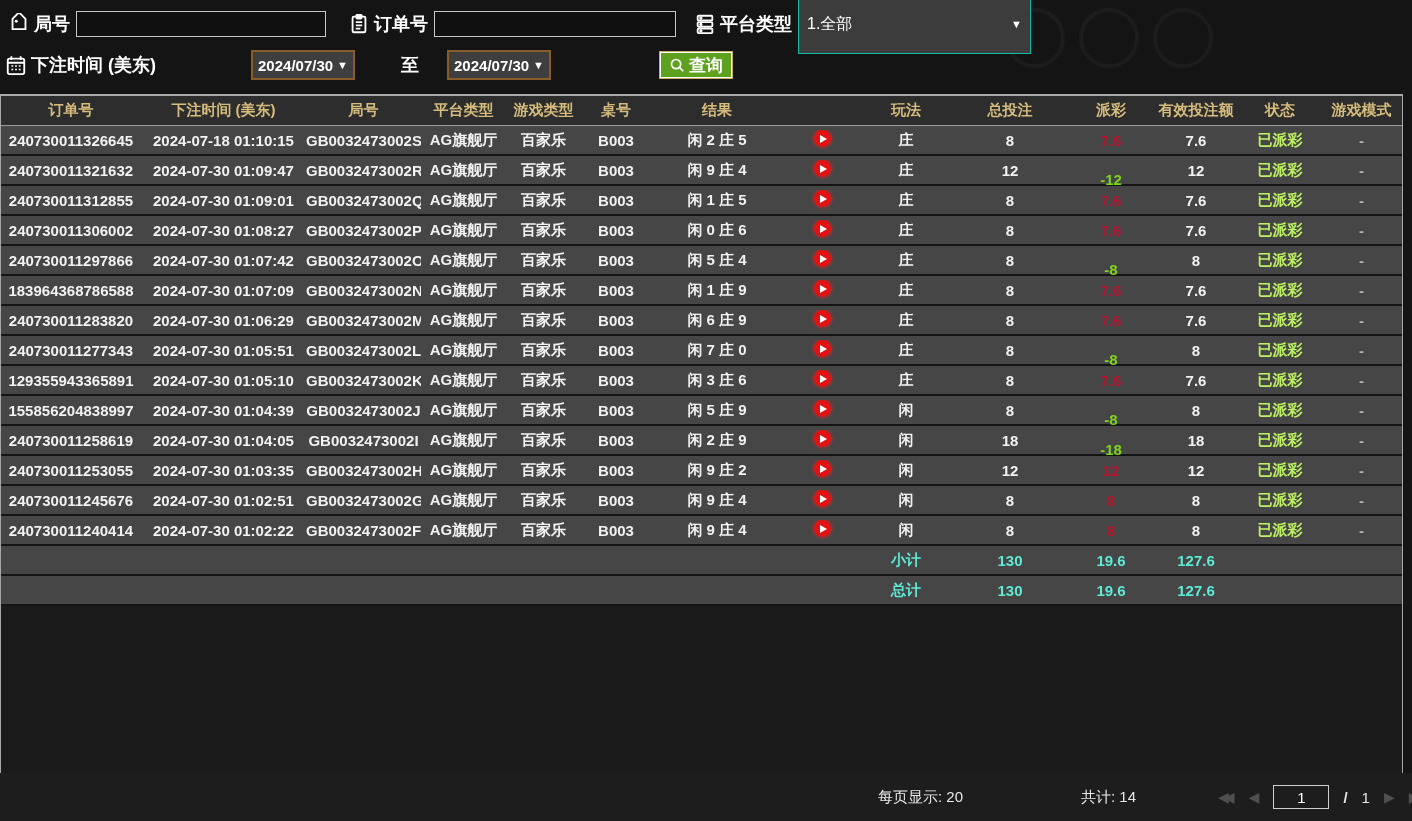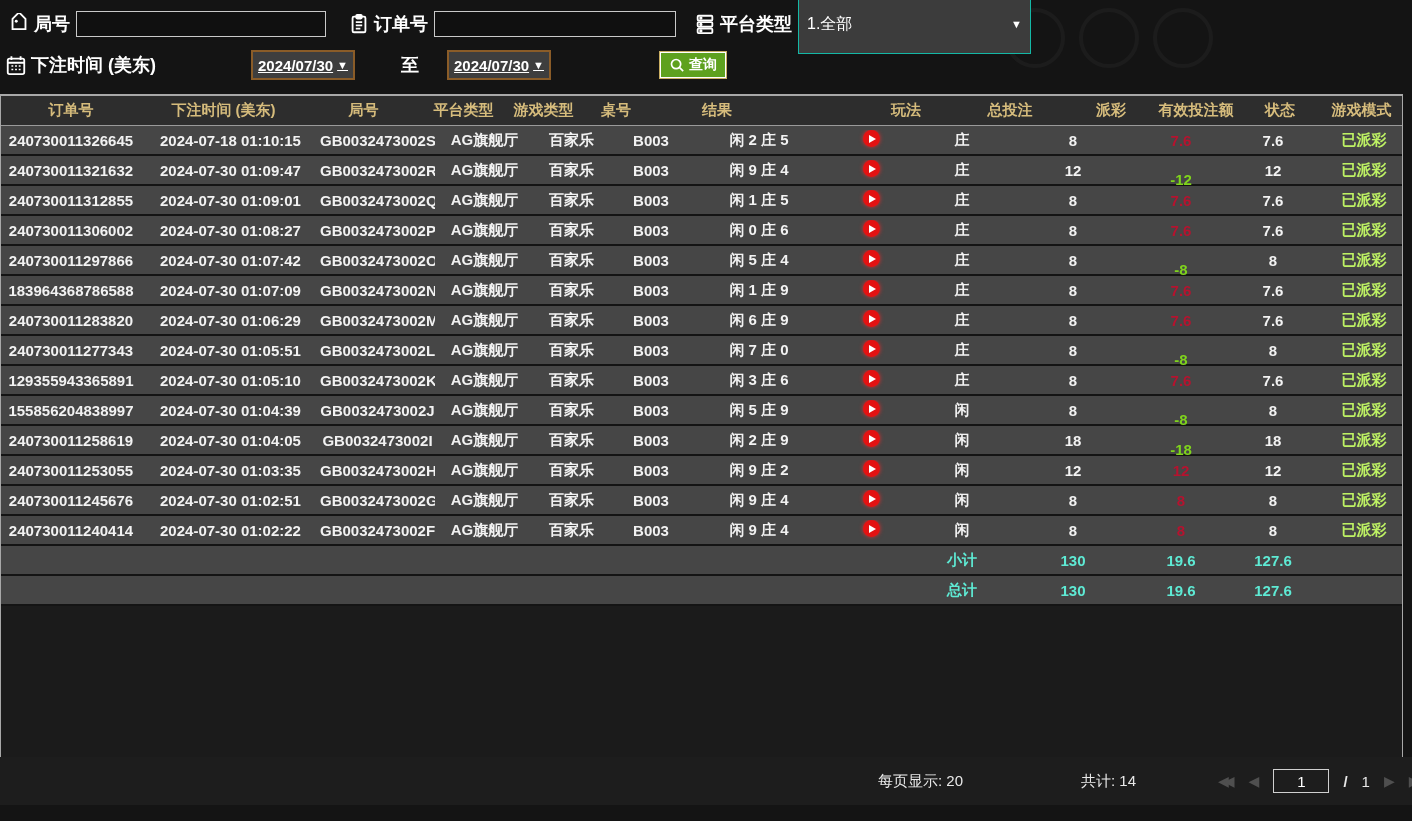--- a/index.html
+++ b/index.html
@@ -28,58 +28,58 @@
   }
   .fselect{
     width:215px;height:26px;background:#3c3c3c;border:1px solid #14b8a6;
     display:flex;align-items:center;justify-content:space-between;
     color:#fff;font-size:16px;padding:16px 8px;cursor:pointer;
   }
   .caret{font-size:11px;color:#fff;}
   .dateselect{
     width:100px;height:26px;background:#3e3e3e;border:2px solid #8a5c28;
     display:flex;align-items:center;justify-content:center;gap:4px;
-    color:#fff;font-size:15px;font-weight:bold;cursor:pointer;text-decoration:underline;
+    color:#fff;font-size:15px;font-weight:bold;cursor:pointer;
   }
   .to-label{font-size:18px;font-weight:bold;margin-left:46px;margin-right:28px;}
   .search-btn{
     margin-left:108px;height:28px;padding:0 9px;
     background:#5ea11e;border:1px solid #c9ad62;box-shadow:inset 0 0 0 1px #ffffff;
-    color:#fff;font-size:14px;font-weight:bold;display:flex;align-items:center;gap:3px;
+    color:#fff;font-size:17px;font-weight:bold;display:flex;align-items:center;gap:3px;
     cursor:pointer;
   }
   .search-btn svg{width:17px;height:17px;}
 
   
   .table-box{
     position:absolute;top:94px;left:0;width:1403px;height:695px;
     background:#1b1b1b;border:1px solid #a8a8a8;border-top:2px solid #a8a8a8;box-sizing:border-box;
   }
   .grid{display:grid;grid-template-columns:140px 165px 115px 85px 75px 70px 132px 78px 90px 118px 84px 86px 82px 1fr;align-items:center;}
   .thead{height:29px;background:#2d2d2d;border-bottom:1px solid #9a9a9a;}
   .th{font-size:15px;font-weight:bold;color:#d6bc7c;text-align:center;white-space:nowrap;}
-  .tr{height:28px;background:#464646;border-bottom:2px solid #141414;gap:7px;}
+  .tr{height:28px;background:#464646;border-bottom:2px solid #141414;}
   .td{font-size:15px;font-weight:600;color:#f2f2f2;text-align:center;white-space:nowrap;overflow:hidden;}
   .td.payout-red{color:#b5132f;}
   .td.payout-green{color:#7fd41c;margin-top:18px;}
   .td.status{color:#bef264;font-weight:bold;}
   .td.mode{color:#b5b5b5;}
   .tr.summary .td{color:#5eead4;font-weight:bold;}
   .play-icon{
     display:inline-block;width:17px;height:17px;border-radius:50%;
     background:#e31212;box-shadow:0 0 4px rgba(255,40,40,.8);position:relative;cursor:pointer;
   }
   .play-icon::after{
     content:"";position:absolute;left:6px;top:4.5px;
     border-left:7px solid #fff;border-top:4px solid transparent;border-bottom:4px solid transparent;
   }
 
   
   .pagebar{
-    position:absolute;left:0;bottom:16px;width:1412px;height:48px;background:#1d1d1d;
+    position:absolute;left:0;bottom:0;width:1412px;height:48px;background:#1d1d1d;
     display:flex;align-items:center;font-size:15px;color:#e8e8e8;
   }
   .perpage{margin-left:878px;white-space:nowrap;}
   .totalcount{margin-left:118px;white-space:nowrap;}
   .pager{margin-left:82px;display:flex;align-items:center;gap:14px;}
   .pg-arrow{color:#4f4f4f;font-size:14px;cursor:pointer;letter-spacing:-5px;padding-right:5px;user-select:none;}
   .pg-arrow.single{letter-spacing:0;padding-right:0;}
   .pg-input{
     width:50px;height:20px;background:transparent;border:1px solid #d0d0d0;
     color:#fff;font-size:15px;text-align:center;outline:none;

